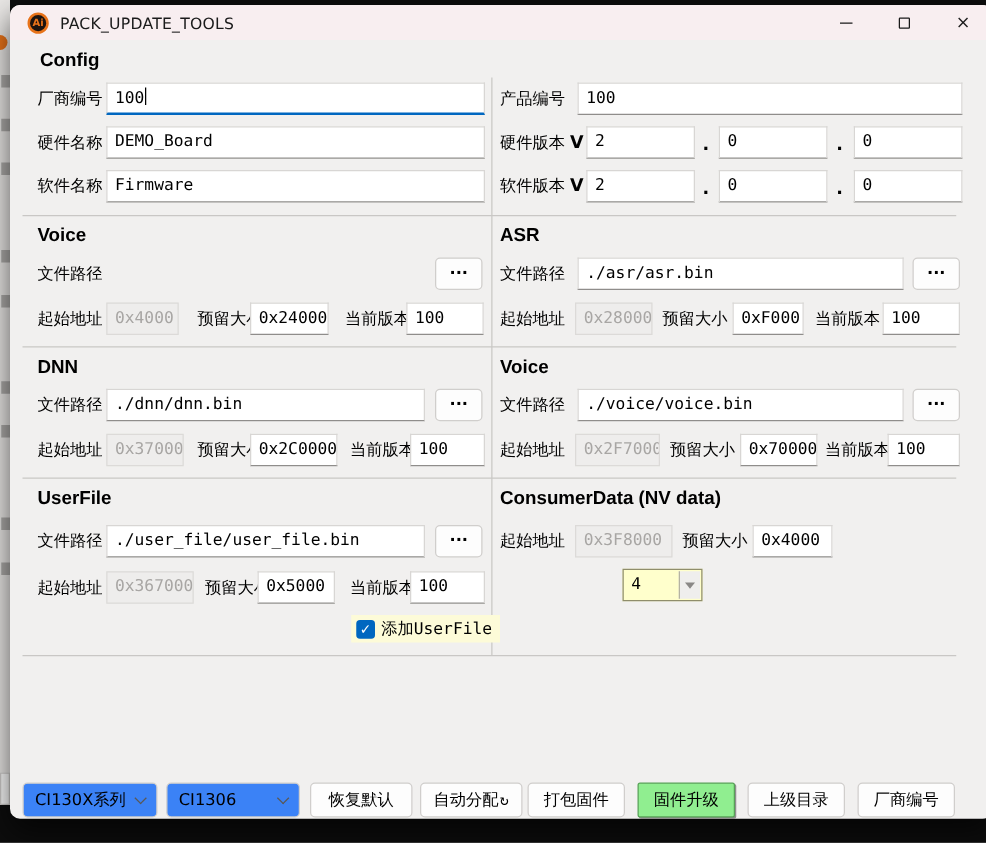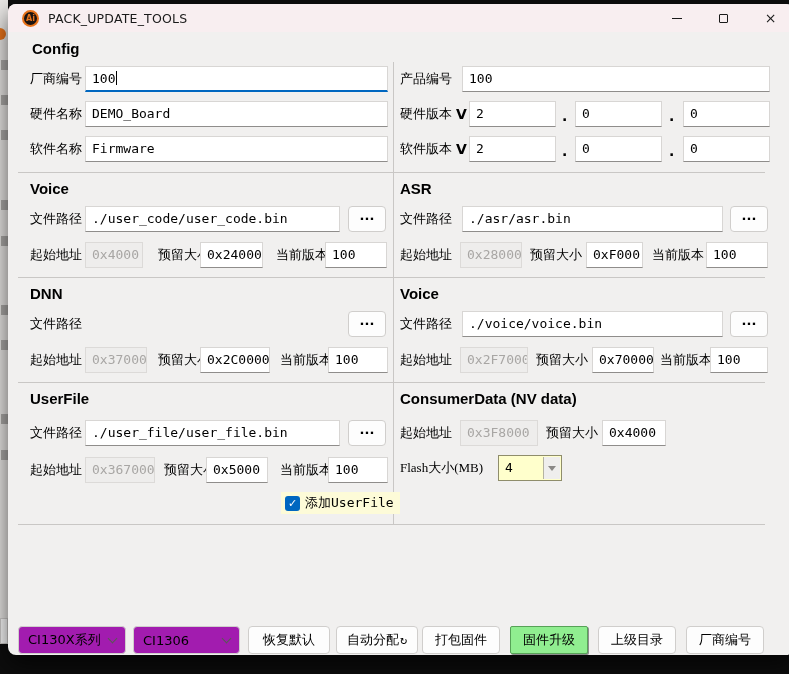--- a/index.html
+++ b/index.html
@@ -67,21 +67,21 @@
   .check-label { font-family:"DejaVu Sans Mono", monospace; font-size:13px; color:#000; }
 
   .combo { position:absolute; height:26px; background:#ffffcc; border:1px solid #8f8d6b;
            font-family:"DejaVu Sans Mono", monospace; font-size:13px; padding:3px 6px; line-height:18px; }
   .combo-arrow { position:absolute; right:1px; top:1px; width:17px; height:22px;
                  background:#efeeed; border-left:1px solid #b5b3a1;
                  display:flex; align-items:center; justify-content:center; }
   .combo-arrow::after { content:""; width:0; height:0; border-left:4px solid transparent;
                  border-right:4px solid transparent; border-top:5px solid #8a8886; }
 
-  .select { position:absolute; height:28px; background:#a21caf; border:1px solid #d0cecc;
+  .select { position:absolute; height:28px; background:#3b82f6; border:1px solid #d0cecc;
             border-radius:4px; font-size:13px; display:flex; align-items:center;
             padding:0 24px 0 9px; white-space:nowrap; }
   .chev { position:absolute; right:9px; top:10px; width:7px; height:7px;
           border-left:1.5px solid #5a5856; border-bottom:1.5px solid #5a5856;
           transform:rotate(-45deg); transform-origin:center; margin-top:-2px; }
 
   .btn { position:absolute; height:28px; background:#fdfdfd; border:1px solid #d0cecc;
          border-radius:4px; font-size:13px; color:#000; display:flex; align-items:center;
          justify-content:center; white-space:nowrap; cursor:default;font-family:Liberation Mono, monospace; }
   .btn.green { background:#90ee90; border:1px solid #57a257; border-radius:2px;
@@ -166,21 +166,20 @@
       <div class="dot" style="left:554px; top:104px">.</div>
       <div class="field" style="left:567px; top:104px; width:87px">0</div>
       <div class="dot" style="left:661px; top:104px">.</div>
       <div class="field" style="left:675px; top:104px; width:87px">0</div>
 
       <div class="hr" style="top:140px"></div>
       <div class="vline"></div>
 
       <div class="sec-title" style="left:22px; top:148px">Voice</div>
       <div class="lbl" style="left:22px; top:174px">文件路径</div>
-      <div class="field" style="left:77px; top:174px; width:255px">./user_code/user_code.bin</div>
       <div class="browse-btn" style="left:340px; top:174px; width:38px">...</div>
       <div class="lbl" style="left:22px; top:210px">起始地址</div>
       <div class="field disabled" style="left:77px; top:210px; width:58px">0x4000</div>
       <div class="lbl" style="left:150px; top:210px">预留大小</div>
       <div class="field" style="left:192px; top:210px; width:63px">0x24000</div>
       <div class="lbl" style="left:268px; top:210px">当前版本</div>
       <div class="field" style="left:317px; top:210px; width:62px">100</div>
 
       <div class="sec-title" style="left:392px; top:148px">ASR</div>
       <div class="lbl" style="left:392px; top:174px">文件路径</div>
@@ -190,20 +189,21 @@
       <div class="field disabled" style="left:452px; top:210px; width:62px">0x28000</div>
       <div class="lbl" style="left:522px; top:210px">预留大小</div>
       <div class="field" style="left:578px; top:210px; width:57px">0xF000</div>
       <div class="lbl" style="left:644px; top:210px">当前版本</div>
       <div class="field" style="left:698px; top:210px; width:62px">100</div>
 
       <div class="hr" style="top:245px"></div>
 
       <div class="sec-title" style="left:22px; top:253px">DNN</div>
       <div class="lbl" style="left:22px; top:279px">文件路径</div>
+      <div class="field" style="left:77px; top:279px; width:255px">./dnn/dnn.bin</div>
       <div class="browse-btn" style="left:340px; top:279px; width:38px">...</div>
       <div class="lbl" style="left:22px; top:315px">起始地址</div>
       <div class="field disabled" style="left:77px; top:315px; width:62px">0x37000</div>
       <div class="lbl" style="left:150px; top:315px">预留大小</div>
       <div class="field" style="left:192px; top:315px; width:70px">0x2C0000</div>
       <div class="lbl" style="left:272px; top:315px">当前版本</div>
       <div class="field" style="left:320px; top:315px; width:60px">100</div>
 
       <div class="sec-title" style="left:392px; top:253px">Voice</div>
       <div class="lbl" style="left:392px; top:279px">文件路径</div>
@@ -232,21 +232,20 @@
       <div class="check-row">
         <div class="checkbox">✓</div>
         <div class="check-label">添加UserFile</div>
       </div>
 
       <div class="sec-title" style="left:392px; top:358px">ConsumerData (NV data)</div>
       <div class="lbl" style="left:392px; top:388px">起始地址</div>
       <div class="field disabled" style="left:452px; top:388px; width:78px">0x3F8000</div>
       <div class="lbl" style="left:538px; top:388px">预留大小</div>
       <div class="field" style="left:594px; top:388px; width:64px">0x4000</div>
-      <div class="lbl" style="left:392px; top:423px">Flash大小(MB)</div>
       <div class="combo" style="left:490px; top:423px; width:64px">
         <span>4</span>
         <span class="combo-arrow"></span>
       </div>
 
       <div class="hr" style="top:492px"></div>
 
       <div class="select" style="left:10px; top:594px; width:108px">
         <span>CI130X系列</span>
         <span class="chev"></span>

